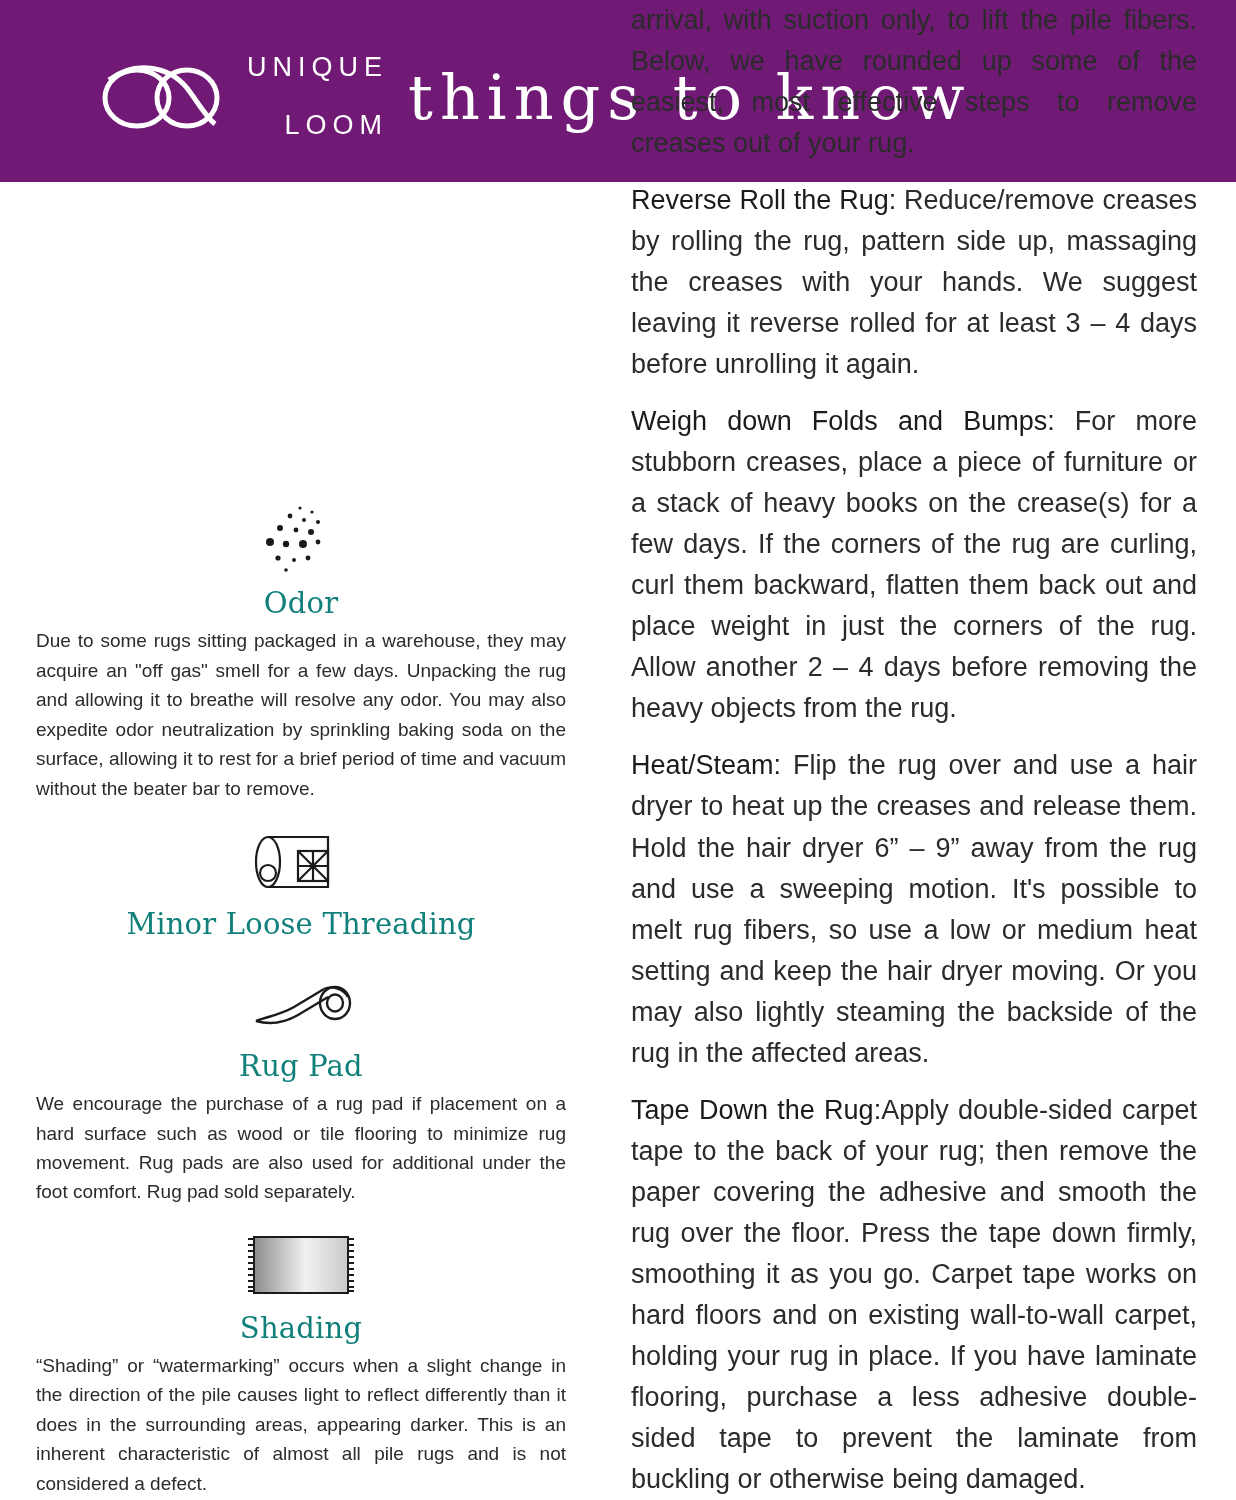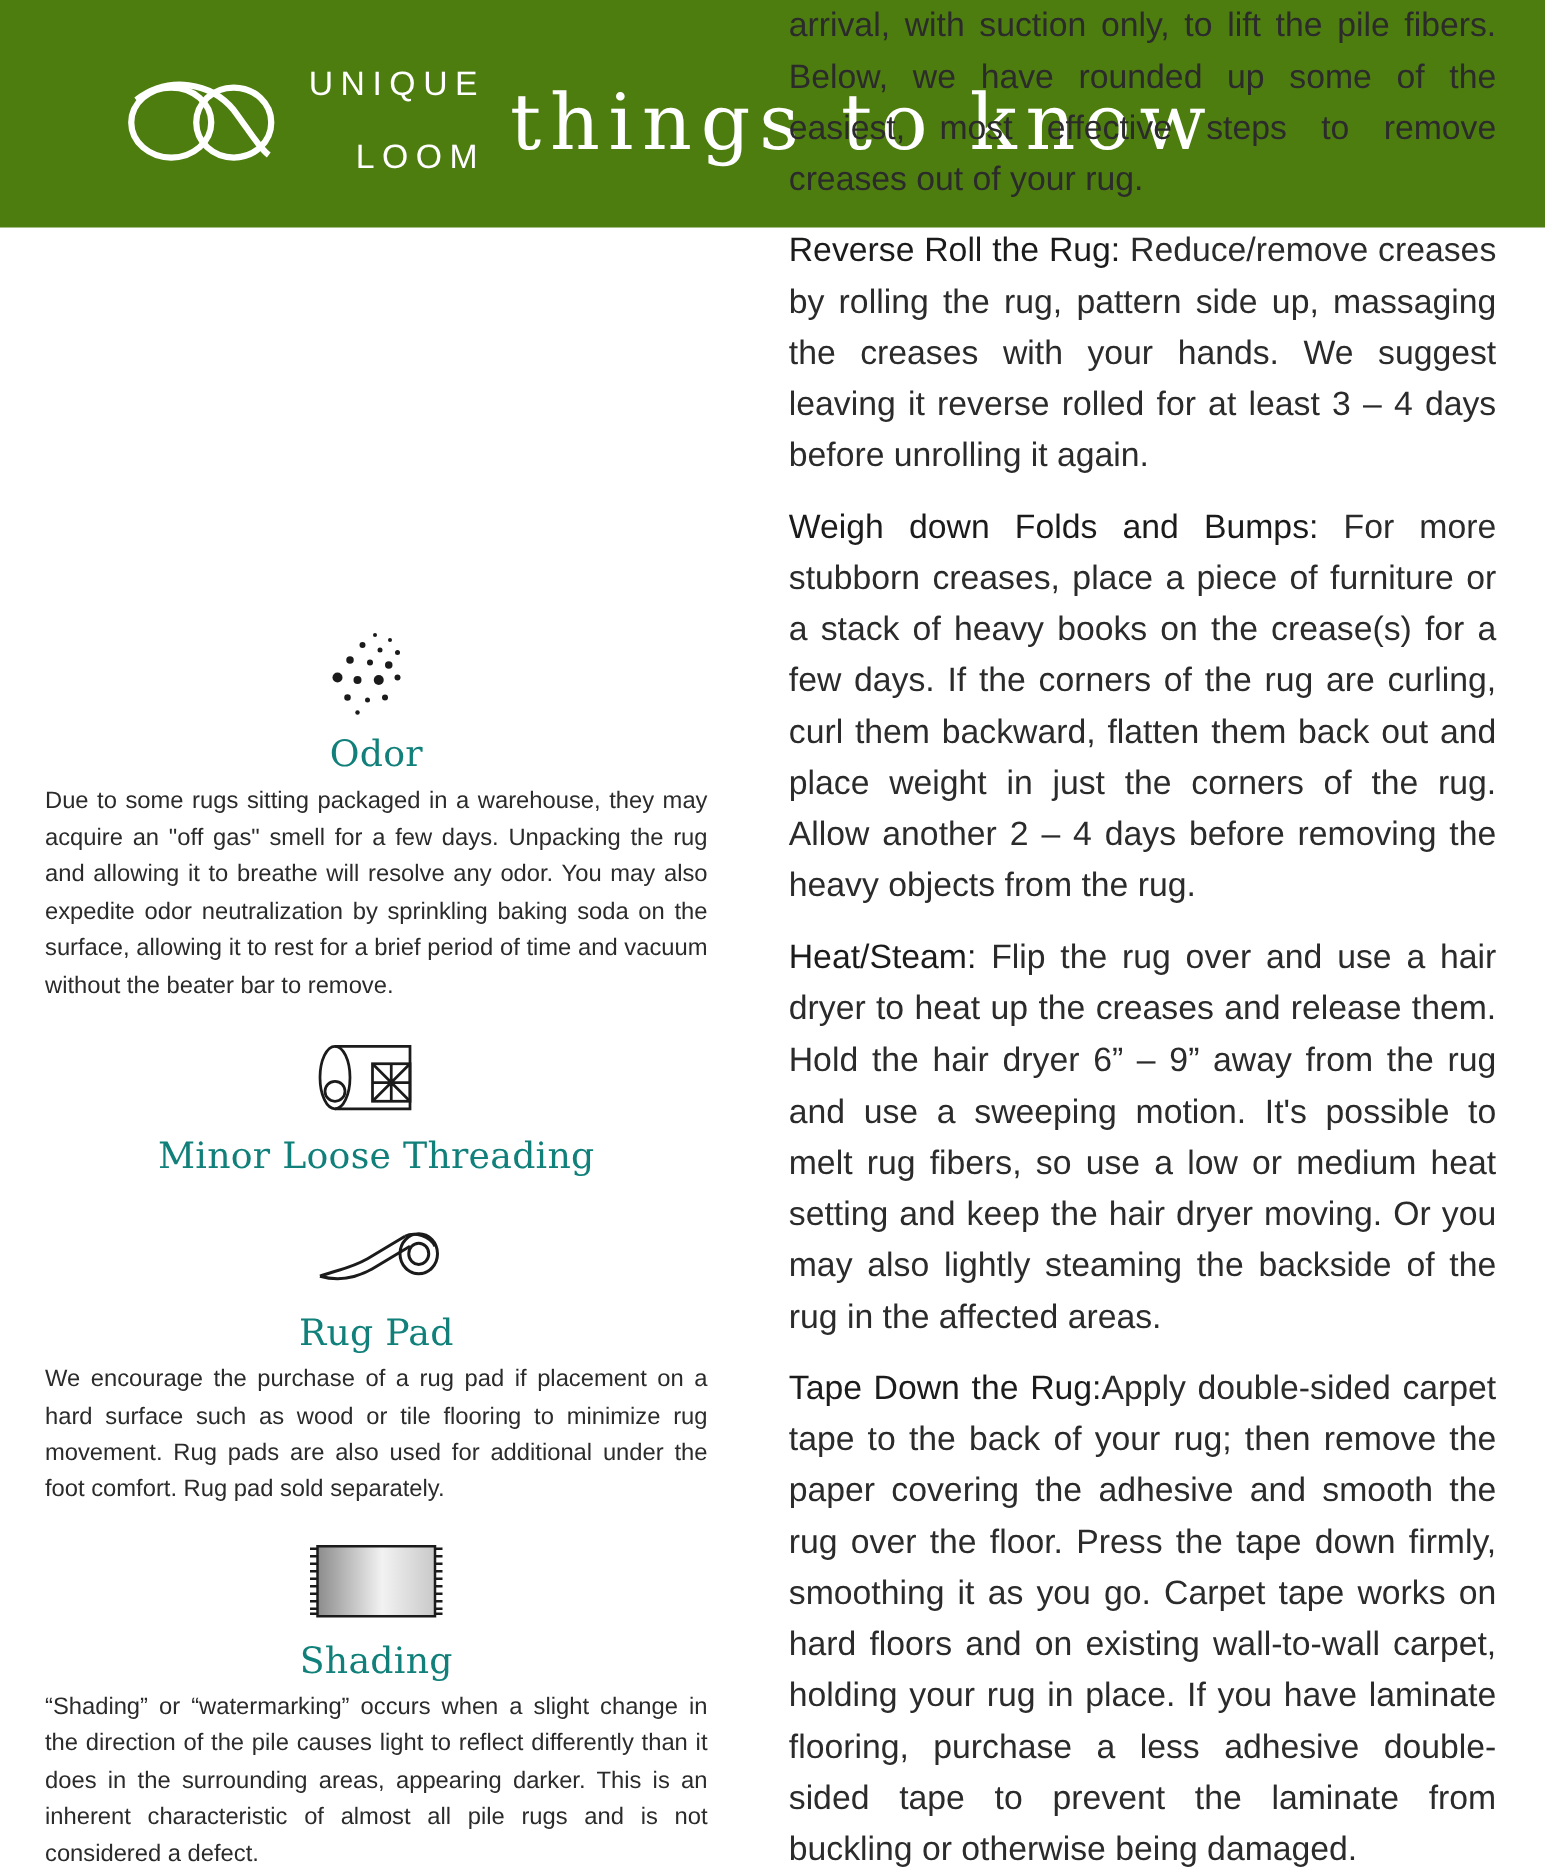--- a/index.html
+++ b/index.html
@@ -13,21 +13,21 @@
     height: 1500px;
     font-family: "Liberation Sans", sans-serif;
     color: #231f20;
     overflow: hidden;
   }
 
   
   .header {
     width: 100%;
     height: 182px;
-    background: #4d7c0f;
+    background: #701a75;
     display: flex;
     align-items: center;
     padding: 12px 40px 0 95px;
   }
   .logo-block {
     display: flex;
     align-items: center;
     flex: 0 0 auto;
   }
   .logo-mark {

